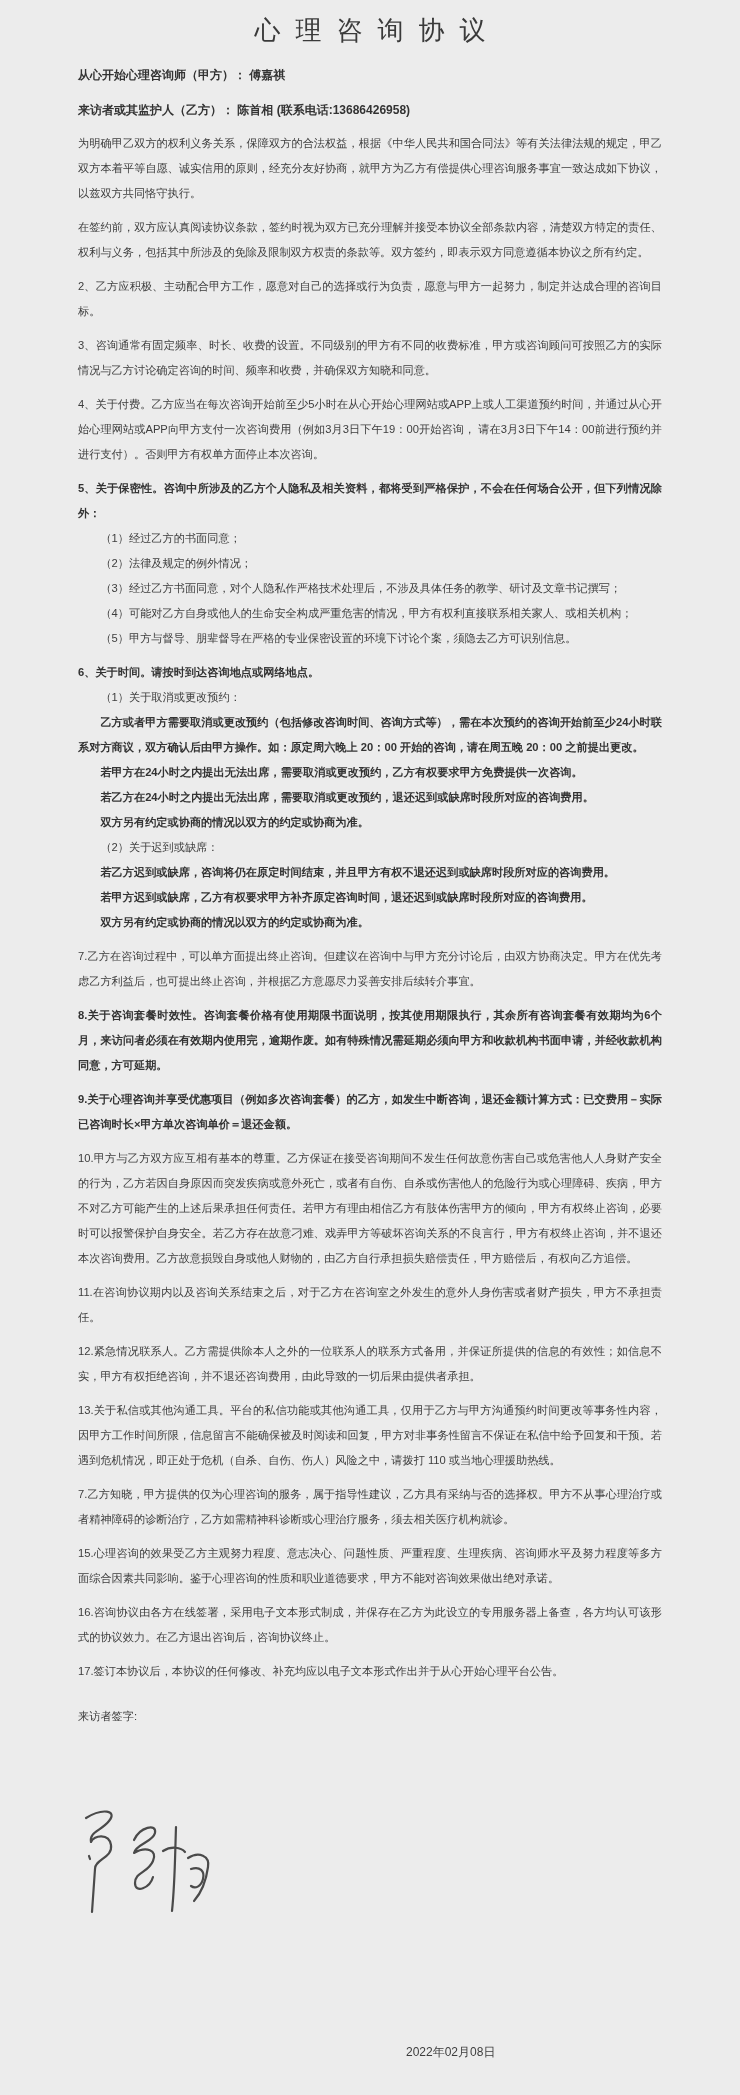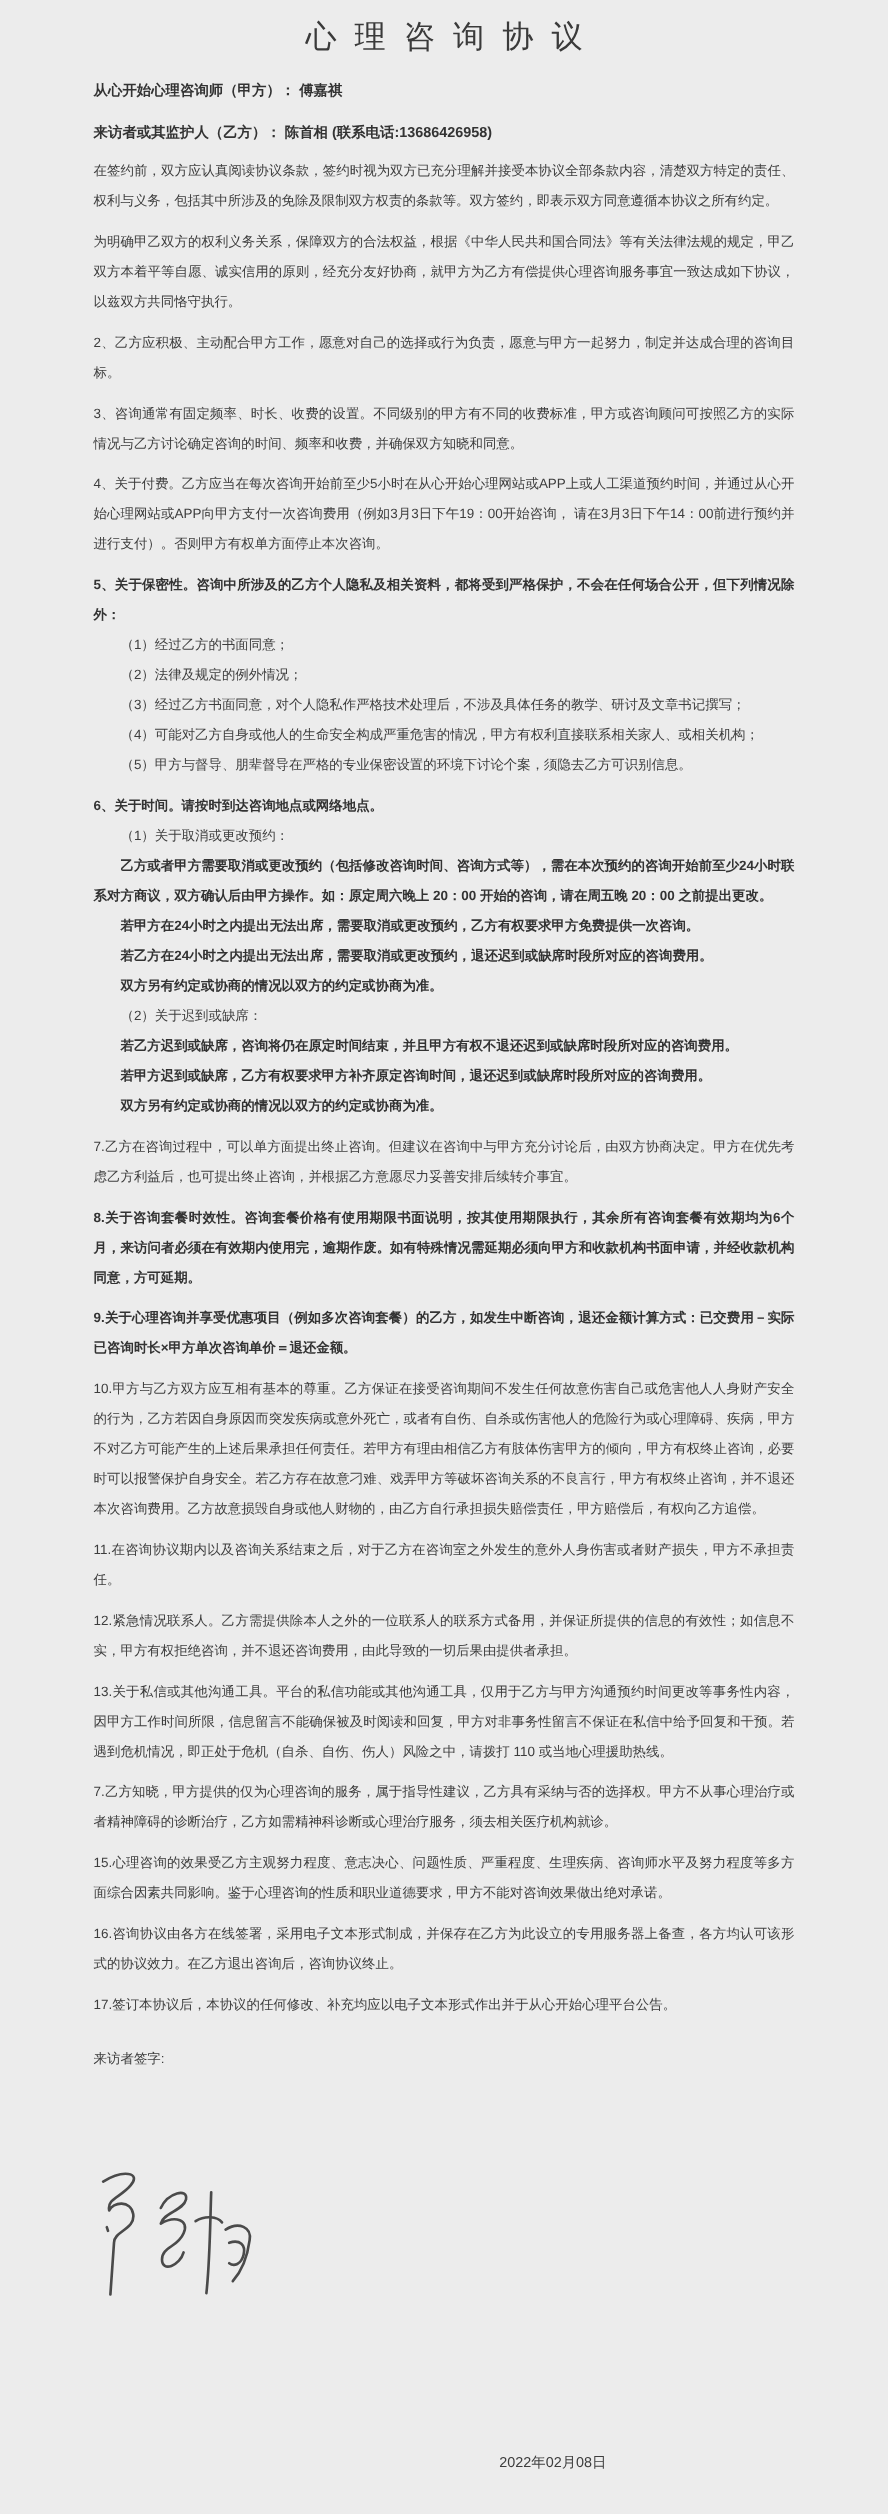--- a/index.html
+++ b/index.html
@@ -29,34 +29,34 @@
     font-size:11.2px; line-height:25px;
     margin:0 0 9px;
     text-align:justify;
   }
   .b { font-weight:bold; color:#333; }
   .tight { margin:0; }
   .ind { text-indent:2em; }
   .group { margin:0 0 9px; }
   .sig-label { font-size:11.2px; line-height:25px; margin-top:20px; }
   .signature { position:absolute; left:72px; top:1806px; }
-  .date { position:absolute; left:416px; top:2044px; font-size:12px; line-height:16px; color:#3d3d3d; }
+  .date { position:absolute; left:406px; top:2044px; font-size:12px; line-height:16px; color:#3d3d3d; }
 </style>
 </head>
 <body>
 
 <div class="doc">
 
   <h1 class="title">心理咨询协议</h1>
 
   <p class="party">从心开始心理咨询师（甲方）： 傅嘉祺</p>
   <p class="party last">来访者或其监护人（乙方）： 陈首相 (联系电话:13686426958)</p>
 
+  <p class="p">为明确甲乙双方的权利义务关系，保障双方的合法权益，根据《中华人民共和国合同法》等有关法律法规的规定，甲乙双方本着平等自愿、诚实信用的原则，经充分友好协商，就甲方为乙方有偿提供心理咨询服务事宜一致达成如下协议，以兹双方共同恪守执行。</p>
   <p class="p">在签约前，双方应认真阅读协议条款，签约时视为双方已充分理解并接受本协议全部条款内容，清楚双方特定的责任、权利与义务，包括其中所涉及的免除及限制双方权责的条款等。双方签约，即表示双方同意遵循本协议之所有约定。</p>
-  <p class="p">为明确甲乙双方的权利义务关系，保障双方的合法权益，根据《中华人民共和国合同法》等有关法律法规的规定，甲乙双方本着平等自愿、诚实信用的原则，经充分友好协商，就甲方为乙方有偿提供心理咨询服务事宜一致达成如下协议，以兹双方共同恪守执行。</p>
 
   <p class="p">2、乙方应积极、主动配合甲方工作，愿意对自己的选择或行为负责，愿意与甲方一起努力，制定并达成合理的咨询目标。</p>
   <p class="p">3、咨询通常有固定频率、时长、收费的设置。不同级别的甲方有不同的收费标准，甲方或咨询顾问可按照乙方的实际情况与乙方讨论确定咨询的时间、频率和收费，并确保双方知晓和同意。</p>
   <p class="p">4、关于付费。乙方应当在每次咨询开始前至少5小时在从心开始心理网站或APP上或人工渠道预约时间，并通过从心开始心理网站或APP向甲方支付一次咨询费用（例如3月3日下午19：00开始咨询， 请在3月3日下午14：00前进行预约并进行支付）。否则甲方有权单方面停止本次咨询。</p>
 
   <p class="p b tight">5、关于保密性。咨询中所涉及的乙方个人隐私及相关资料，都将受到严格保护，不会在任何场合公开，但下列情况除外：</p>
   <div class="group">
     <p class="p tight ind">（1）经过乙方的书面同意；</p>
     <p class="p tight ind">（2）法律及规定的例外情况；</p>
     <p class="p tight ind">（3）经过乙方书面同意，对个人隐私作严格技术处理后，不涉及具体任务的教学、研讨及文章书记撰写；</p>

